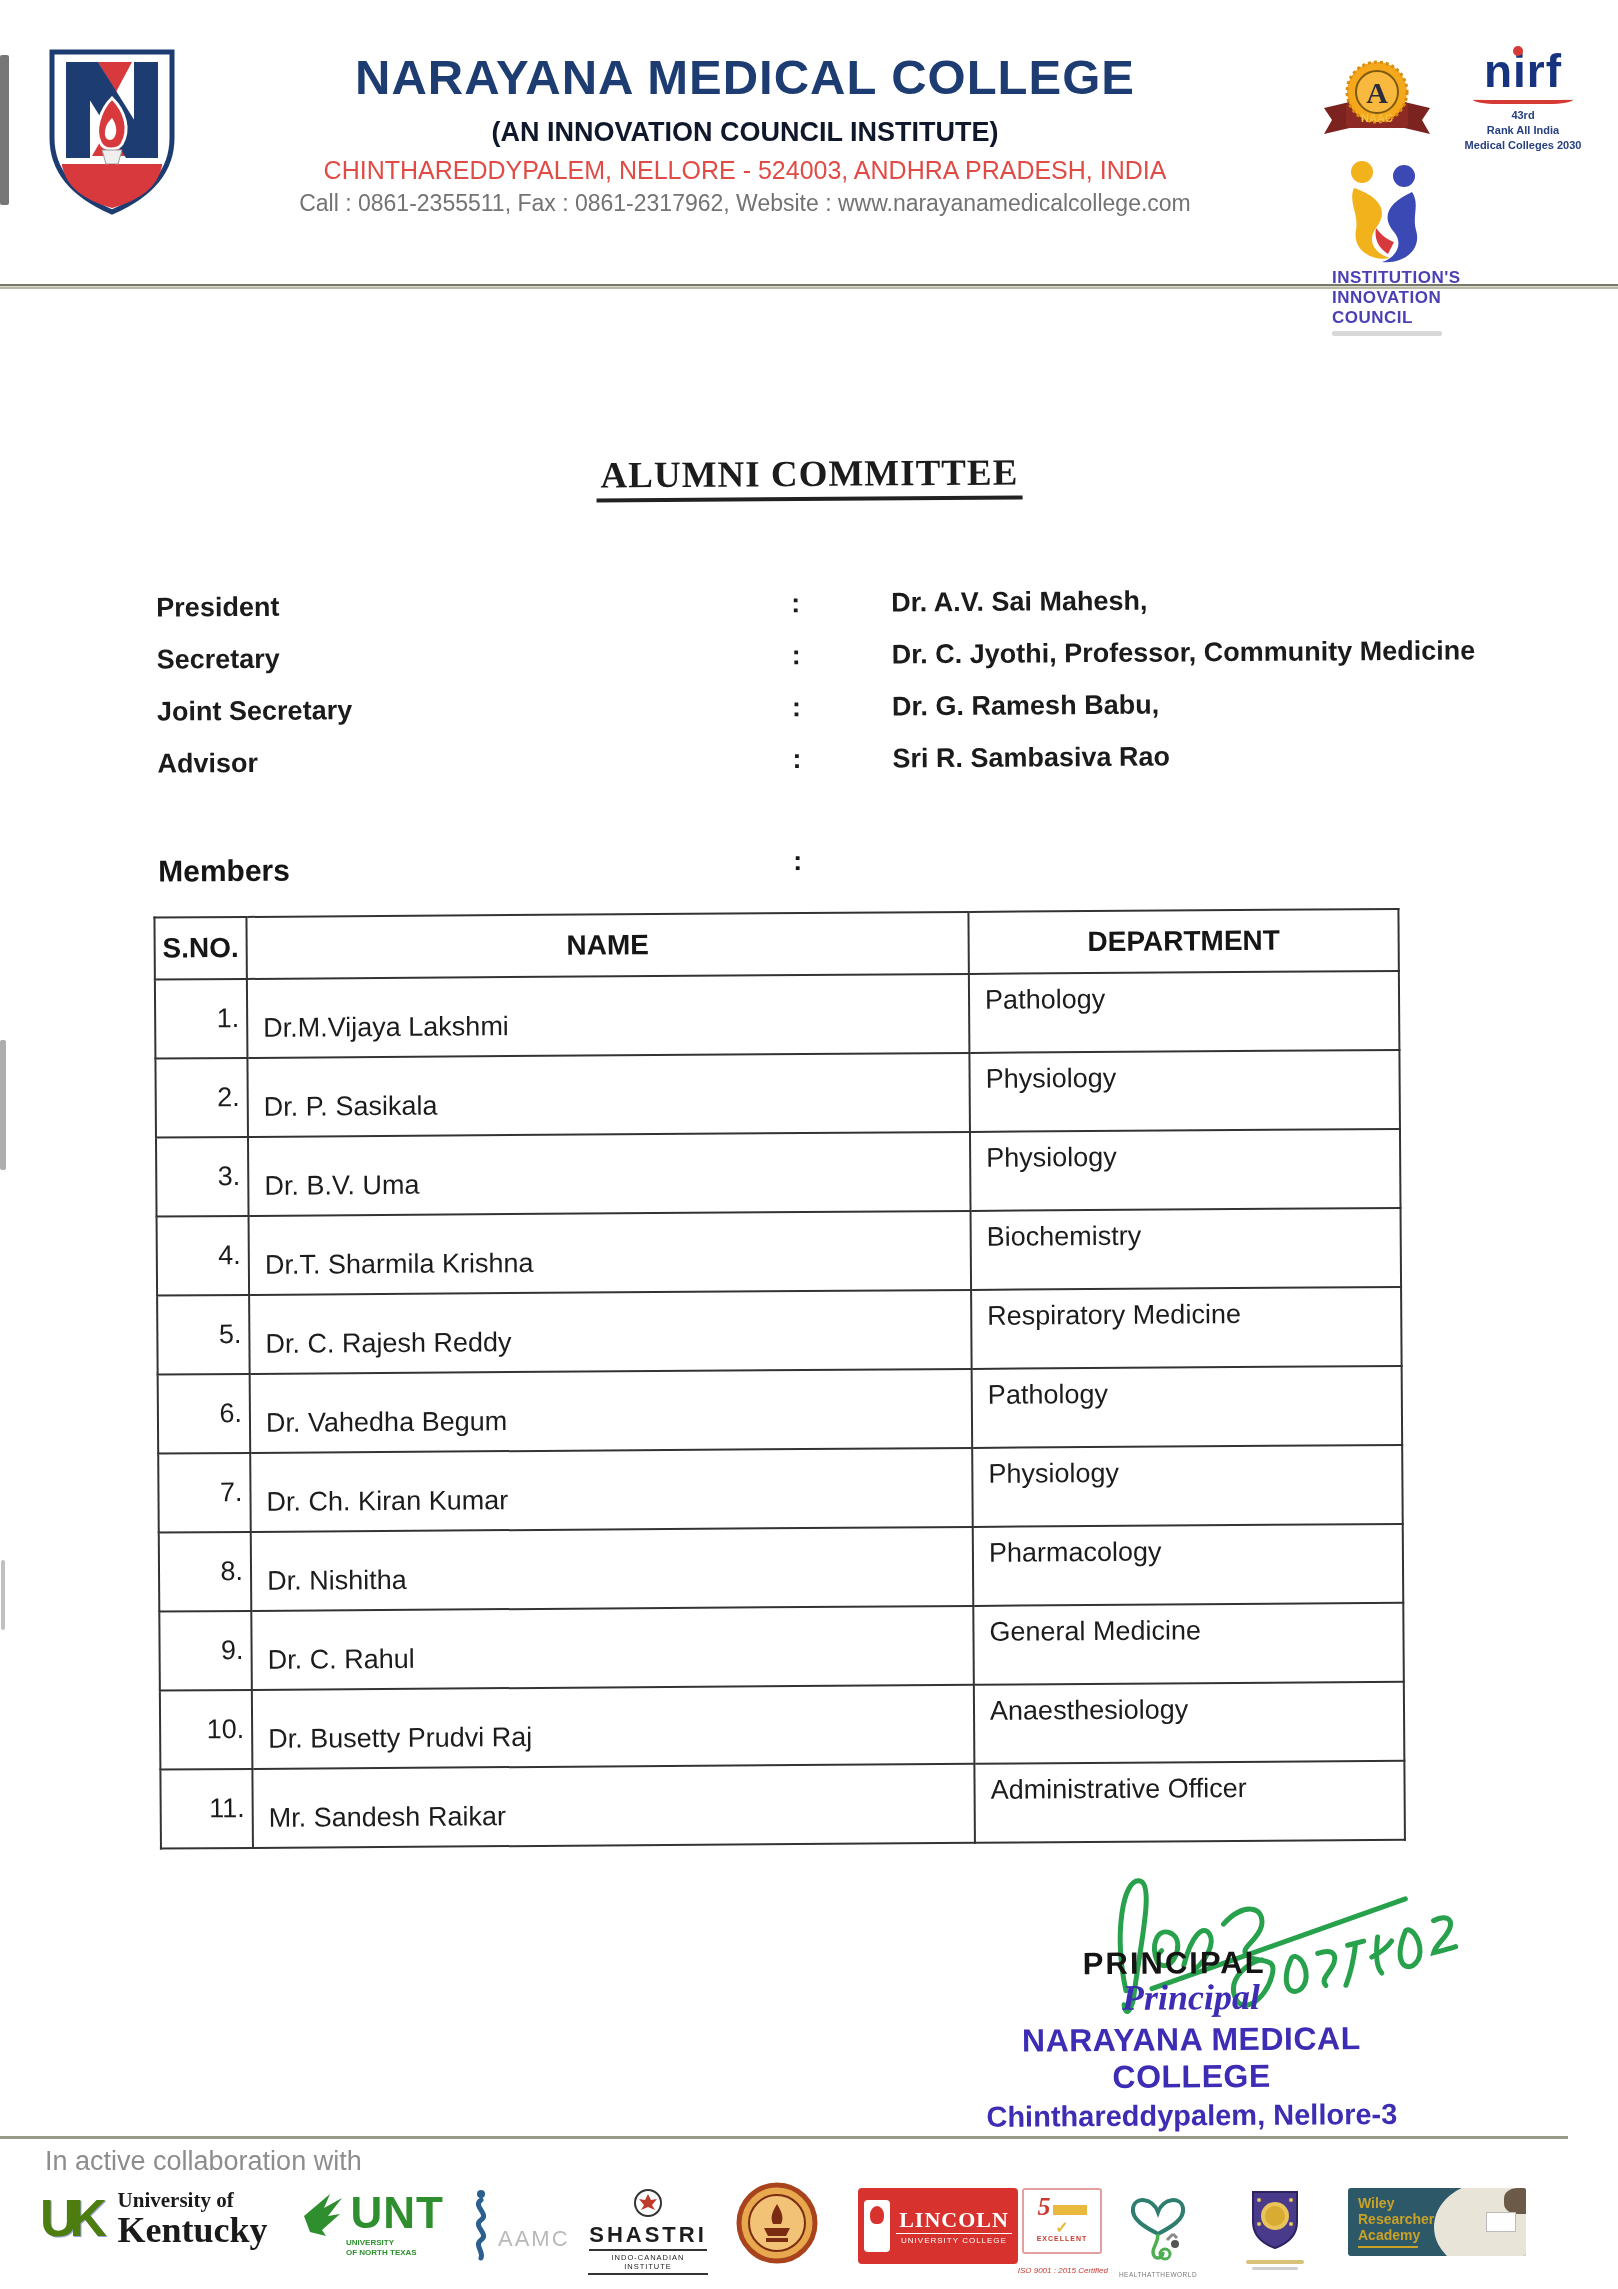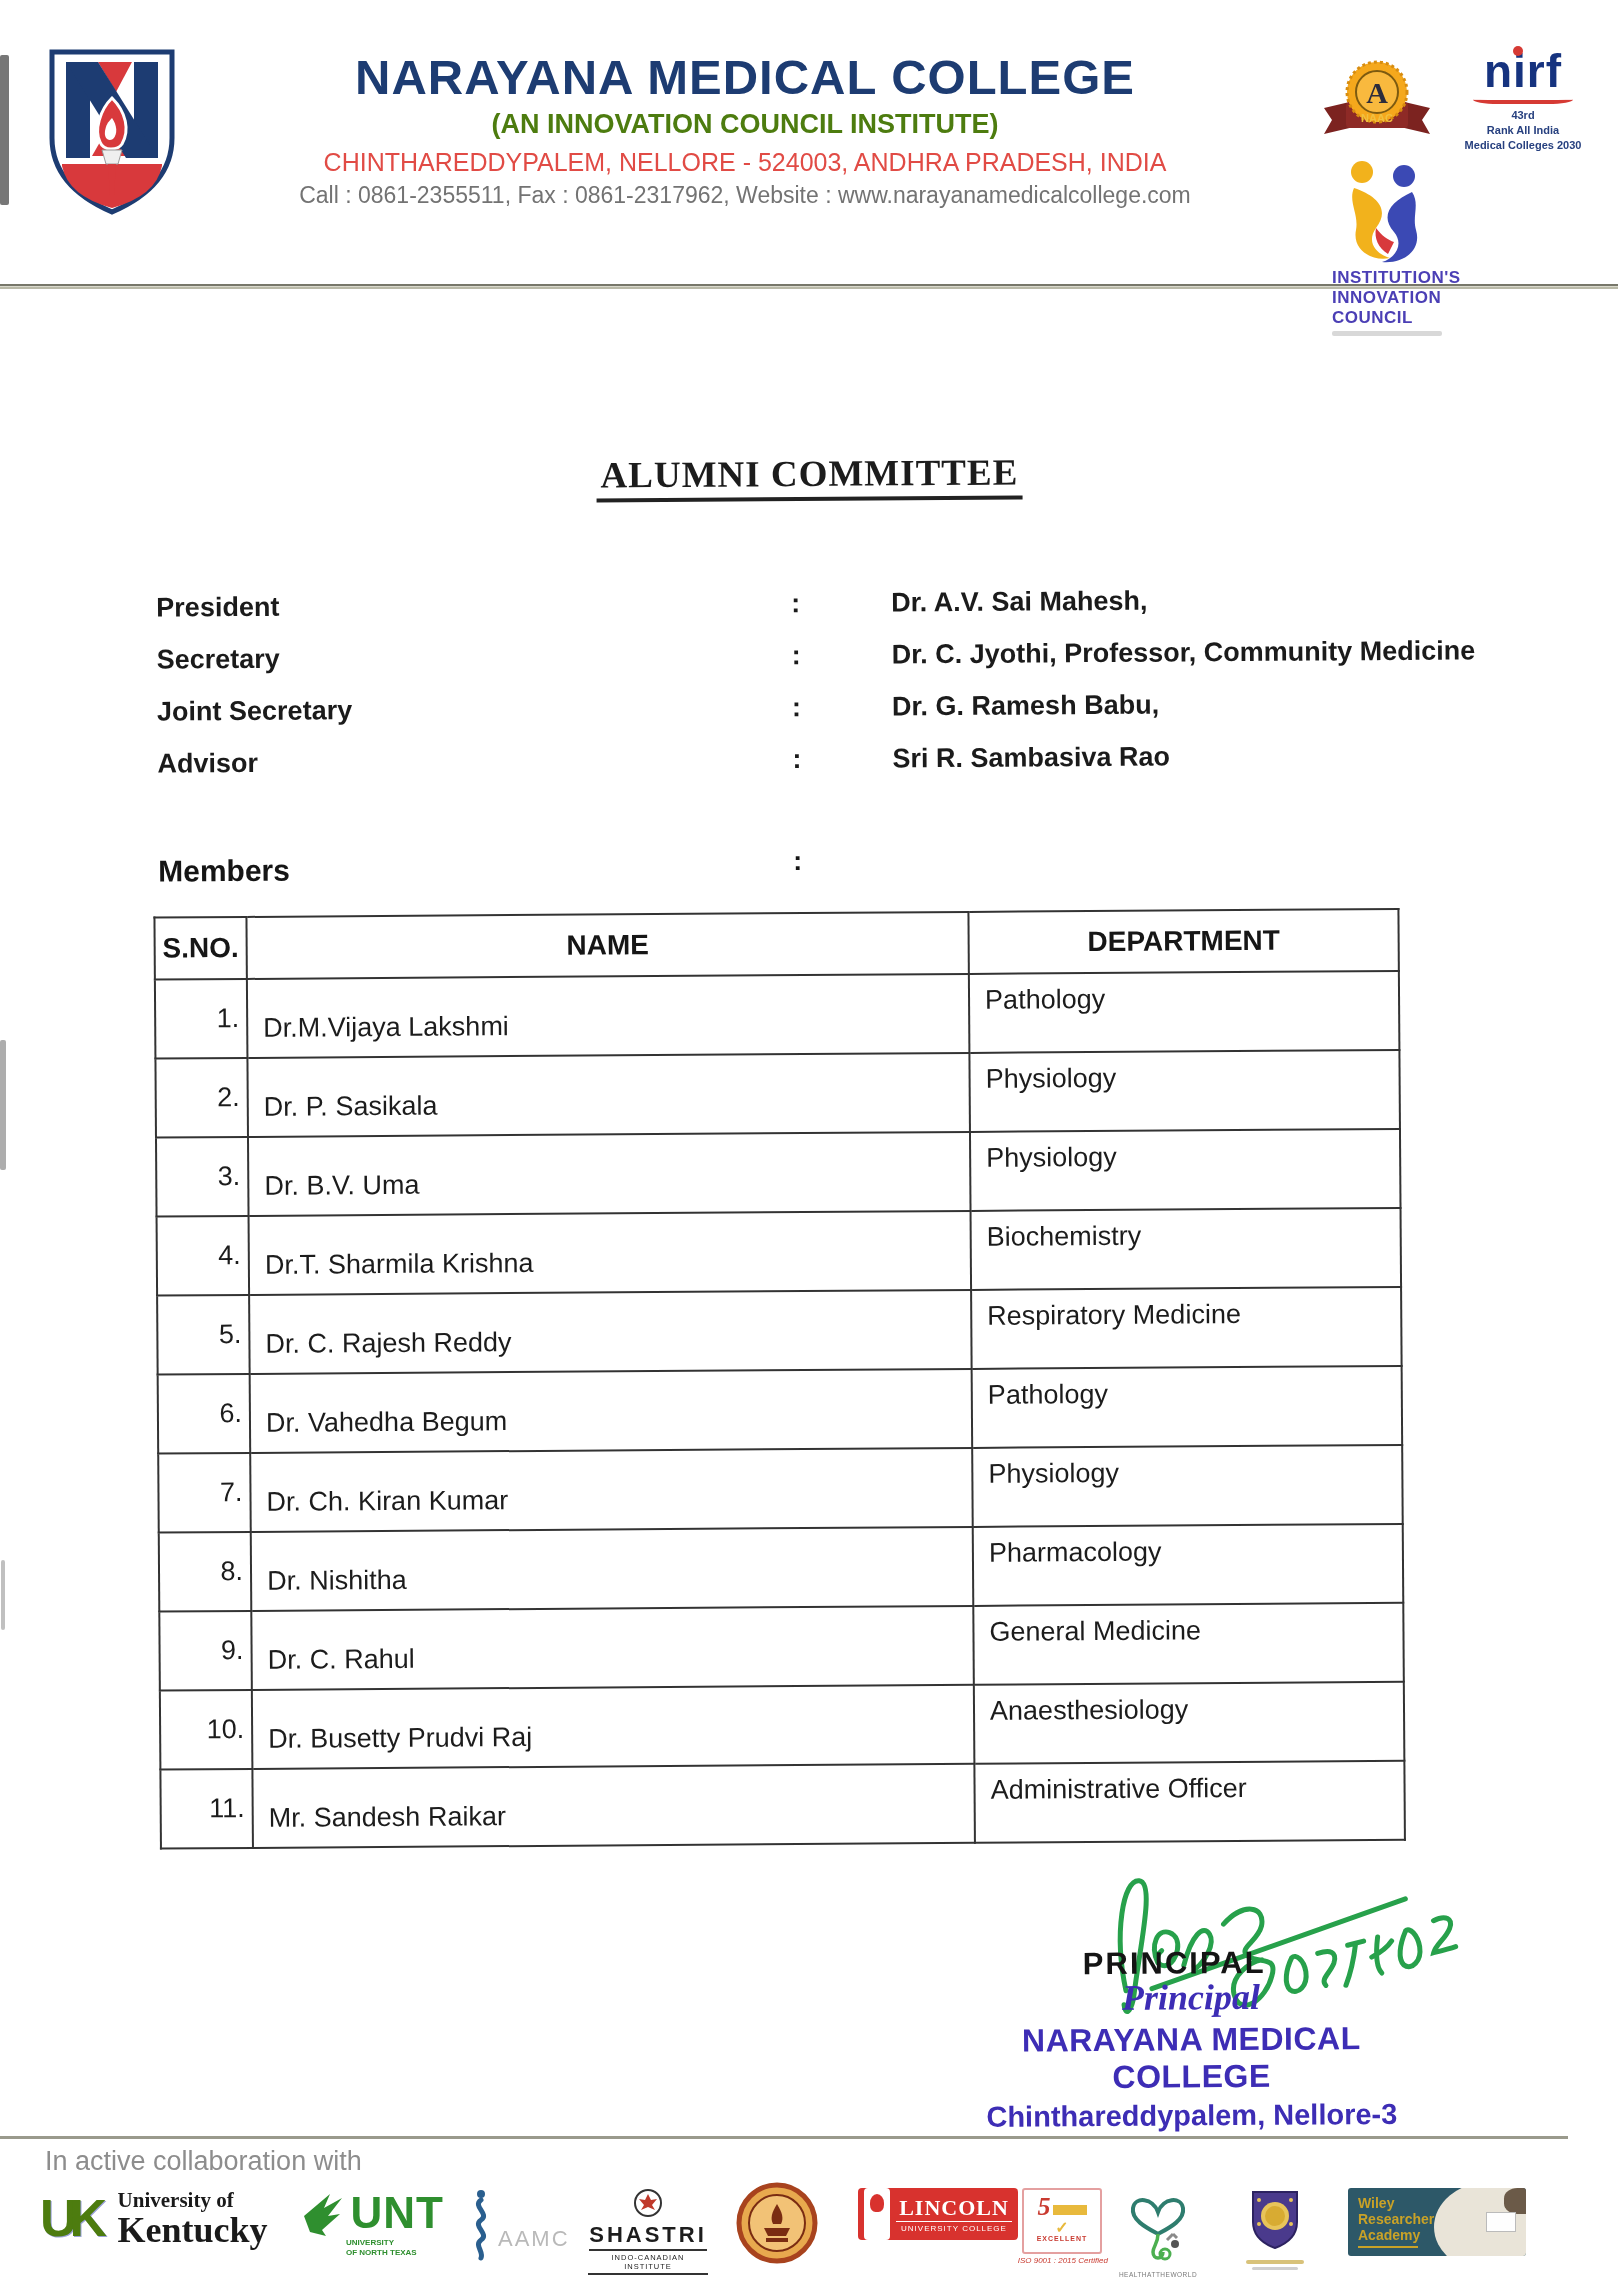--- a/index.html
+++ b/index.html
@@ -14,21 +14,21 @@
   .artifact { position:absolute; background:#4a4a4a; border-radius:2px; }
   .a1 { left:0; top:55px;  width:9px;  height:150px; opacity:.75; }
   .a2 { left:0; top:1040px; width:6px; height:130px; opacity:.45; }
   .a3 { left:1px; top:1560px; width:4px; height:70px; opacity:.35; }
 
   
   .header { position:absolute; left:0; top:0; width:1618px; height:290px; }
   .shield-logo { position:absolute; left:46px; top:46px; }
   .header-center { position:absolute; left:190px; top:52px; width:1110px; text-align:center; }
   .college-name { font-size:49px; font-weight:bold; color:#1d3c72; letter-spacing:1px; line-height:1.05; }
-  .college-sub  { font-size:27px; font-weight:bold; color:#4d7c0f; margin-top:6px; }
+  .college-sub  { font-size:27px; font-weight:bold; color:#0f172a; margin-top:14px; }
   .college-addr { font-size:25px; color:#e14b45; margin-top:8px; font-weight:500; }
   .college-contact, .college-email { font-size:23px; color:#737373; margin-top:5px;text-align:center; }
   .header-rule { position:absolute; left:0; top:284px; width:1618px; height:5px;
                  border-top:2px solid #77776a; border-bottom:2px solid #b9b9a8; background:#d9d9cc; }
 
   .naac { position:absolute; left:1318px; top:56px; width:118px; height:90px; }
   .nirf { position:absolute; left:1448px; top:48px; width:150px; text-align:center; }
   .nirf-word { position:relative; display:inline-block; font-size:46px; font-weight:bold;
                color:#16337f; letter-spacing:1px; line-height:1; }
   .nirf-dot { position:absolute; left:29px; top:-2px; width:10px; height:10px;
@@ -104,21 +104,21 @@
                vertical-align:bottom; margin-left:4px; margin-top:38px;}
 
   .shastri { text-align:center; color:#1d1d1d; width:120px; }
   .shastri-word { font-size:22px; font-weight:bold; letter-spacing:3px;
                   border-bottom:2px solid #333; display:inline-block; padding-bottom:1px; }
   .shastri-sub { font-size:7.5px; letter-spacing:1px; margin-top:2px;
                  border-bottom:2px solid #333; padding-bottom:2px; }
 
   .lincoln { width:250px; }
   .lincoln-row { display:flex; }
-  .lincoln-red { background:#d8322e; border-radius:4px; width:160px; height:52px;
+  .lincoln-red { background:#d8322e; border-radius:4px; width:160px; height:76px;
                  display:flex; align-items:center; padding:4px 6px; }
   .lincoln-bust { width:26px; height:52px; background:#fff; border-radius:4px; position:relative; flex:none; }
   .lincoln-bust::after { content:""; position:absolute; left:6px; top:6px; width:14px; height:18px;
                           background:#d8322e; border-radius:50% 50% 40% 40%; }
   .lincoln-texts { margin-left:6px; color:#fff; text-align:center; flex:1; }
   .lincoln-word { font-family:"Liberation Serif", serif; font-size:22px; font-weight:bold; letter-spacing:1px; }
   .lincoln-sub { font-size:8px; letter-spacing:1px; border-top:1px solid #fff; padding-top:2px; }
   .lincoln-badge { width:80px; height:66px; border:2px solid #e4a0a0; margin-left:4px; border-radius:3px;
                    background:#fff; text-align:center; padding-top:2px; position:relative; }
   .lincoln-5 { font-family:"Liberation Serif", serif; font-size:26px; font-style:italic;

